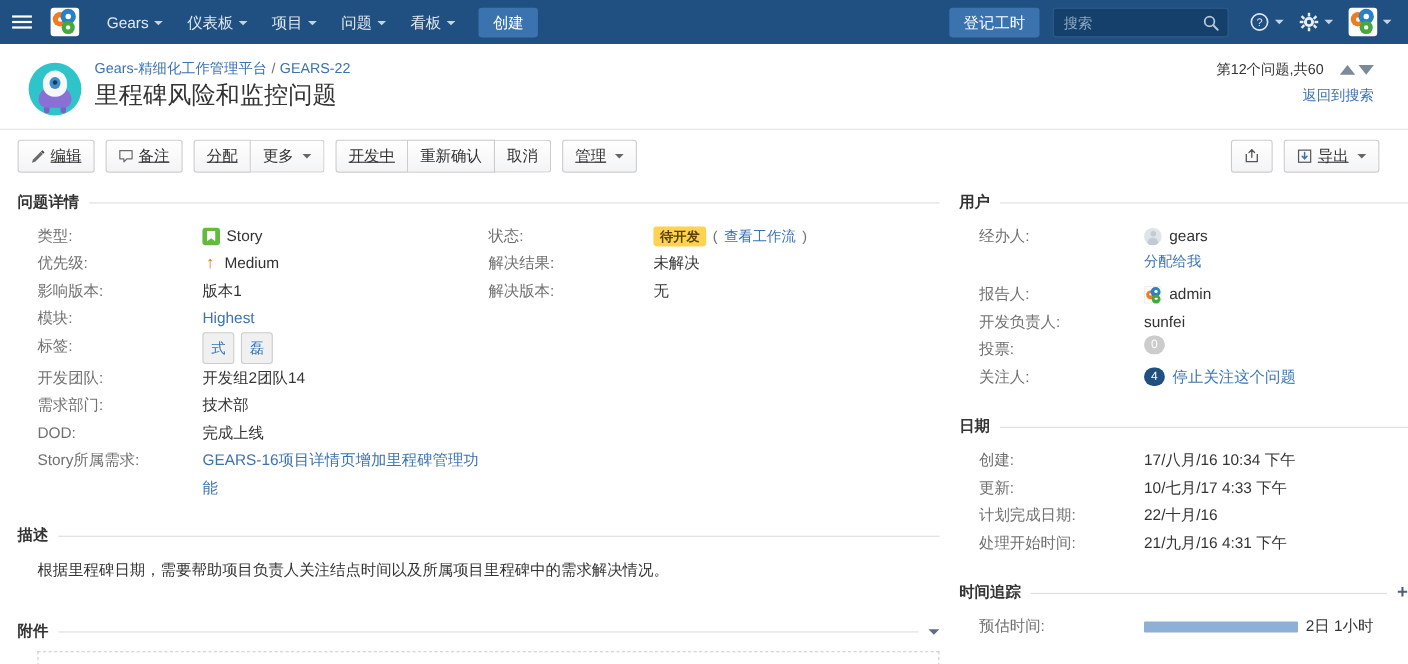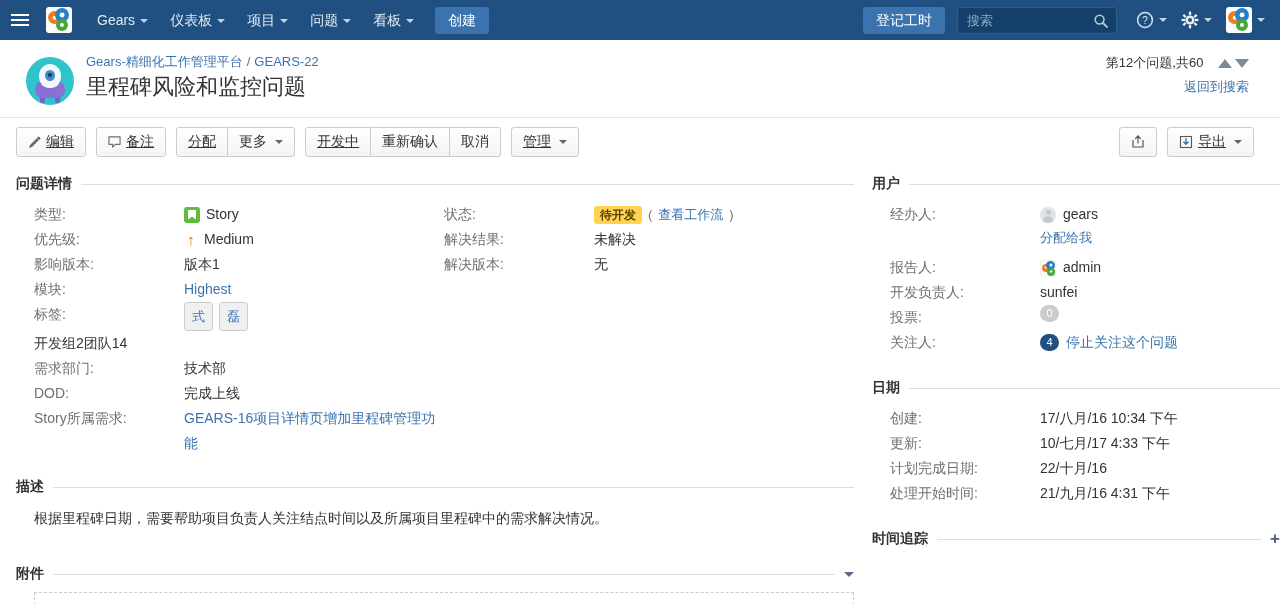--- a/index.html
+++ b/index.html
@@ -699,20 +699,21 @@
 
         <div class="drow">
           <div class="dlabel">标签:</div>
           <div class="dval">
             <span class="chip">式</span>
             <span class="chip">磊</span>
           </div>
         </div>
 
         <div class="drow">
+          <div class="dlabel">开发团队:</div>
           <div class="dval">开发组2团队14</div>
         </div>
 
         <div class="drow">
           <div class="dlabel">需求部门:</div>
           <div class="dval">技术部</div>
         </div>
 
         <div class="drow">
           <div class="dlabel">DOD:</div>
@@ -840,15 +841,24 @@
         <div class="rlabel">处理开始时间:</div>
         <div class="rval">21/九月/16 4:31 下午</div>
       </div>
     </div>
 
     <div class="sec-head" style="margin-top:24px">
       <div class="t">时间追踪</div>
       <div class="line"></div>
       <div class="plus">+</div>
     </div>
+    <div class="right-inner">
+      <div class="rrow">
+        <div class="rlabel">预估时间:</div>
+        <div class="rval">
+          <span class="time-bar"></span>
+          <span>2日 1小时</span>
+        </div>
+      </div>
+    </div>
 
   </div>
 </div>
 
 </body></html>

